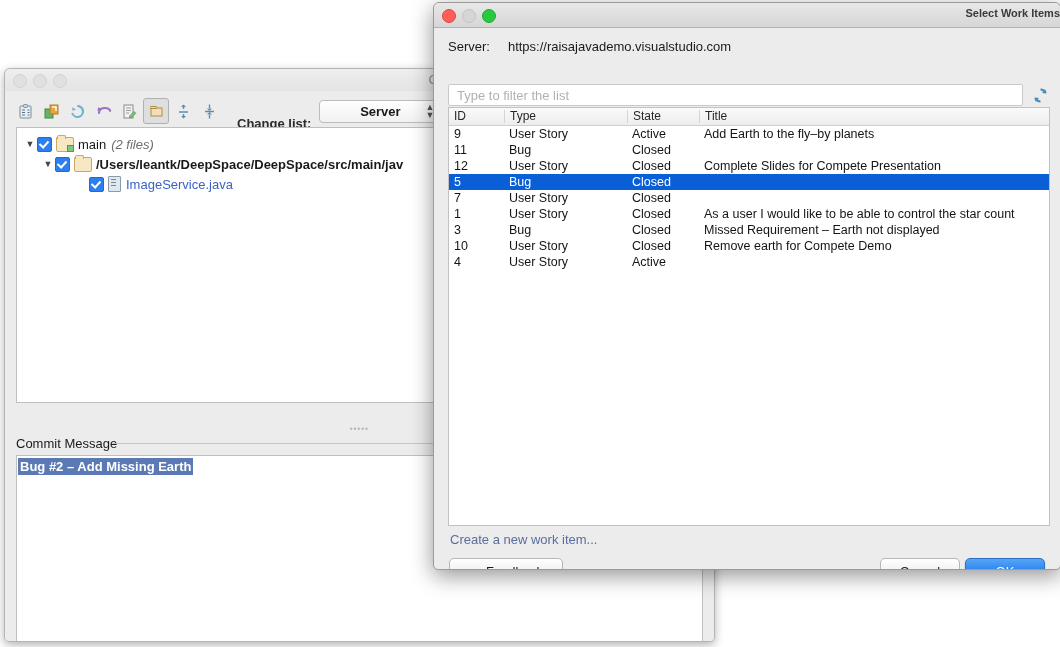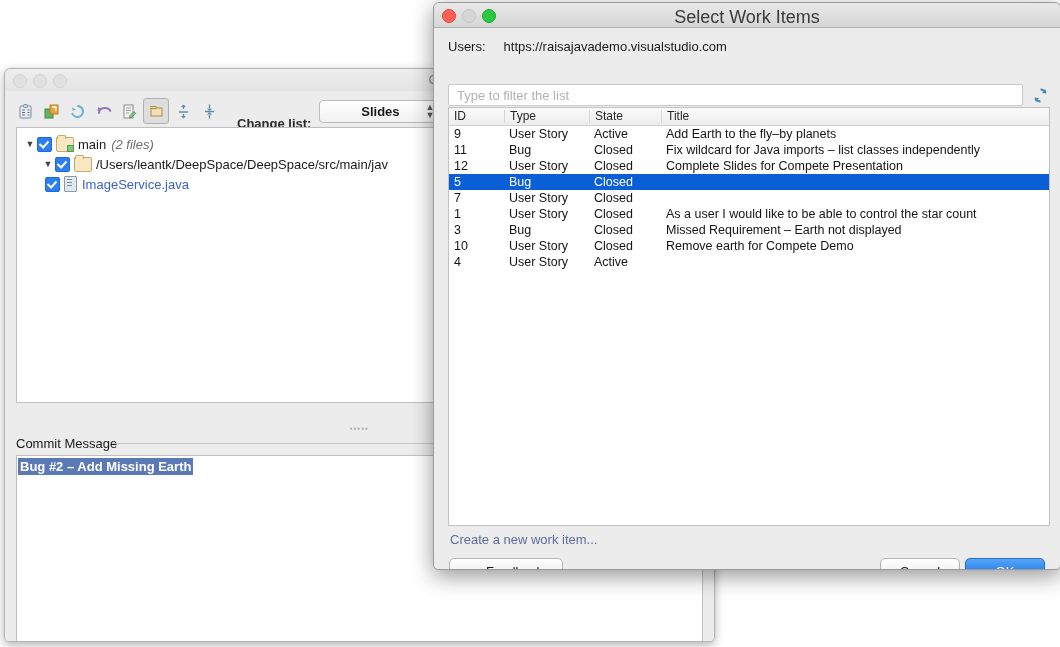--- a/index.html
+++ b/index.html
@@ -106,21 +106,21 @@
     width:11px; height:14px; margin:0 5px 0 4px;
     background:#dfe7ef; border:1px solid #8d9aa8; border-radius:1px;
   }
   .ficon.java::after{
     content:""; position:absolute; left:2px; top:2px; width:5px; height:1px;
     box-shadow: 0 3px 0 #6f8ca6, 0 6px 0 #6f8ca6;
     background:#6f8ca6;
   }
   .t-name { color:#1a1a1a; }
   .t-count { color:#6d6d6d; font-style:italic; margin-left:5px; }
-  .t-path { color:#1a1a1a; }
+  .t-path { color:#1a1a1a;font-weight:bold; }
   .t-file { color:#3b62c4; }
 
   #modified-count {
     position:absolute; right:12px; top:313px;
     font-size:13px; color:#2b58c8; font-weight:bold;
   }
   #splitter-grip {
     position:absolute; left:0; right:0; top:333px; text-align:center;
     color:#b0b0b0; font-size:8px; letter-spacing:1px;
   }
@@ -169,21 +169,21 @@
     background: linear-gradient(to bottom,#e8e8e8 0%, #d6d6d6 100%);
     border-bottom:1px solid #b0b0b0;
     border-radius:5px 5px 0 0;
   }
   #swi-titlebar .tl-group { top:6px; }
   .tl.close { background:#ff5f57; border:1px solid #e0443e; }
   .tl.min   { background:#d6d6d6; border:1px solid #c4c4c4; }
   .tl.zoom  { background:#28c840; border:1px solid #1dad2b; }
   #swi-title {
     position:absolute; left:0; right:0; top:4px;
-    text-align:center; font-size:18px; color:#3b3b3b;
+    text-align:right; font-size:11px; color:#3b3b3b;font-weight:bold;
   }
 
   #swi-body { position:absolute; left:0; top:24px; right:0; bottom:0; }
 
   #server-row { position:absolute; left:14px; top:12px; display:flex; align-items:baseline; }
   #server-label { font-size:13px; color:#1a1a1a; }
   #server-url { font-size:13px; color:#1a1a1a; margin-left:18px; }
 
   #filter-row { position:absolute; left:14px; right:10px; top:50px; height:36px; display:flex; align-items:center; }
   #filter-input {
@@ -203,21 +203,21 @@
   #wi-head {
     display:flex; height:17px; align-items:center;
     background: linear-gradient(to bottom,#fafafa,#ededed);
     border-bottom:1px solid #cfcfcf;
     font-size:12px; color:#262626;
   }
   #wi-head .hc { padding-left:5px; box-sizing:border-box; border-left:1px solid #d4d4d4; height:13px; line-height:13px;}
   #wi-head .hc:first-child { border-left:none; }
   .col-id    { width:55px; flex:none; }
   .col-type  { width:85px; flex:none; }
-  .col-state { width:72px; flex:none; }
+  .col-state { width:72px; flex:none;margin-left:38px; }
   .col-title { flex:1; }
 
   .wi-row { display:flex; height:16px; align-items:center; font-size:12.5px; color:#141414; }
   .wi-row .c { padding-left:5px; box-sizing:border-box; white-space:nowrap; overflow:hidden; }
   .wi-row.selected { background:#0b5fd6; color:#ffffff; }
 
   #create-link { position:absolute; left:16px; top:505px; font-size:13px; color:#5a6d9e; }
 
   #feedback-btn {
     position:absolute; left:15px; top:531px; width:112px; height:25px;
@@ -305,40 +305,40 @@
           <svg width="17" height="17" viewBox="0 0 17 17">
               <path d="M4 8.5h9" stroke="#5c8fae" stroke-width="1.4"></path>
               <path d="M6 5.5l2.5 2.5L11 5.5z" fill="#5c8fae"></path>
               <path d="M6 11.5l2.5-2.5L11 11.5z" fill="#5c8fae"></path>
               <path d="M8.5 1.5v3.5M8.5 15.5V12" stroke="#5c8fae" stroke-width="1.4"></path>
             </svg>
         </div>
 
         <div id="changelist-label">Change list:</div>
         <div id="changelist-select">
-          <span>Slides</span>
+          <span>Server</span>
           <span class="stepper">▲<br>▼</span>
         </div>
       </div>
 
       <div id="changes-tree">
         <div class="tree-row" style="padding-left:6px; margin-top:6px;">
           <span class="tw">▼</span>
           <span class="cbx"></span>
           <span class="ficon folder mod"></span>
           <span class="t-name">main</span>
           <span class="t-count">(2 files)</span>
         </div>
         <div class="tree-row" style="padding-left:24px;">
           <span class="tw">▼</span>
           <span class="cbx"></span>
           <span class="ficon folder"></span>
           <span class="t-path">/Users/leantk/DeepSpace/DeepSpace/src/main/jav</span>
         </div>
-        <div class="tree-row" style="padding-left:28px;">
+        <div class="tree-row" style="padding-left:72px;">
           <span class="cbx"></span>
           <span class="ficon java"></span>
           <span class="t-file">ImageService.java</span>
         </div>
       </div>
 
       <div id="modified-count">Modified: 2</div>
       <div id="splitter-grip">▪▪▪▪▪</div>
 
       <div id="cm-label">Commit Message</div>
@@ -378,21 +378,21 @@
         <div class="tl close"></div>
         <div class="tl min"></div>
         <div class="tl zoom"></div>
       </div>
       <div id="swi-title">Select Work Items</div>
     </div>
 
     <div id="swi-body">
 
       <div id="server-row">
-        <span id="server-label">Users:</span>
+        <span id="server-label">Server:</span>
         <span id="server-url">https://raisajavademo.visualstudio.com</span>
       </div>
 
       <div id="filter-row">
         <div id="filter-input">Type to filter the list</div>
         <div id="refresh-icon">
           <svg width="17" height="17" viewBox="0 0 17 17">
             <path d="M8.5 2.5a6 6 0 0 1 5.3 3.2" stroke="#4a8cb5" stroke-width="2" fill="none"></path>
             <path d="M8.5 14.5a6 6 0 0 1-5.3-3.2" stroke="#4a8cb5" stroke-width="2" fill="none"></path>
             <path d="M13 2l1.5 4.5L10 6z" fill="#4a8cb5"></path>
@@ -412,21 +412,20 @@
             <div class="wi-row">
               <div class="c col-id">9</div>
               <div class="c col-type">User Story</div>
               <div class="c col-state">Active</div>
               <div class="c col-title">Add Earth to the fly–by planets</div>
             </div>
             <div class="wi-row">
               <div class="c col-id">11</div>
               <div class="c col-type">Bug</div>
               <div class="c col-state">Closed</div>
-              <div class="c col-title">Fix wildcard for Java imports – list classes independently</div>
             </div>
             <div class="wi-row">
               <div class="c col-id">12</div>
               <div class="c col-type">User Story</div>
               <div class="c col-state">Closed</div>
               <div class="c col-title">Complete Slides for Compete Presentation</div>
             </div>
             <div class="wi-row selected">
               <div class="c col-id">5</div>
               <div class="c col-type">Bug</div>

